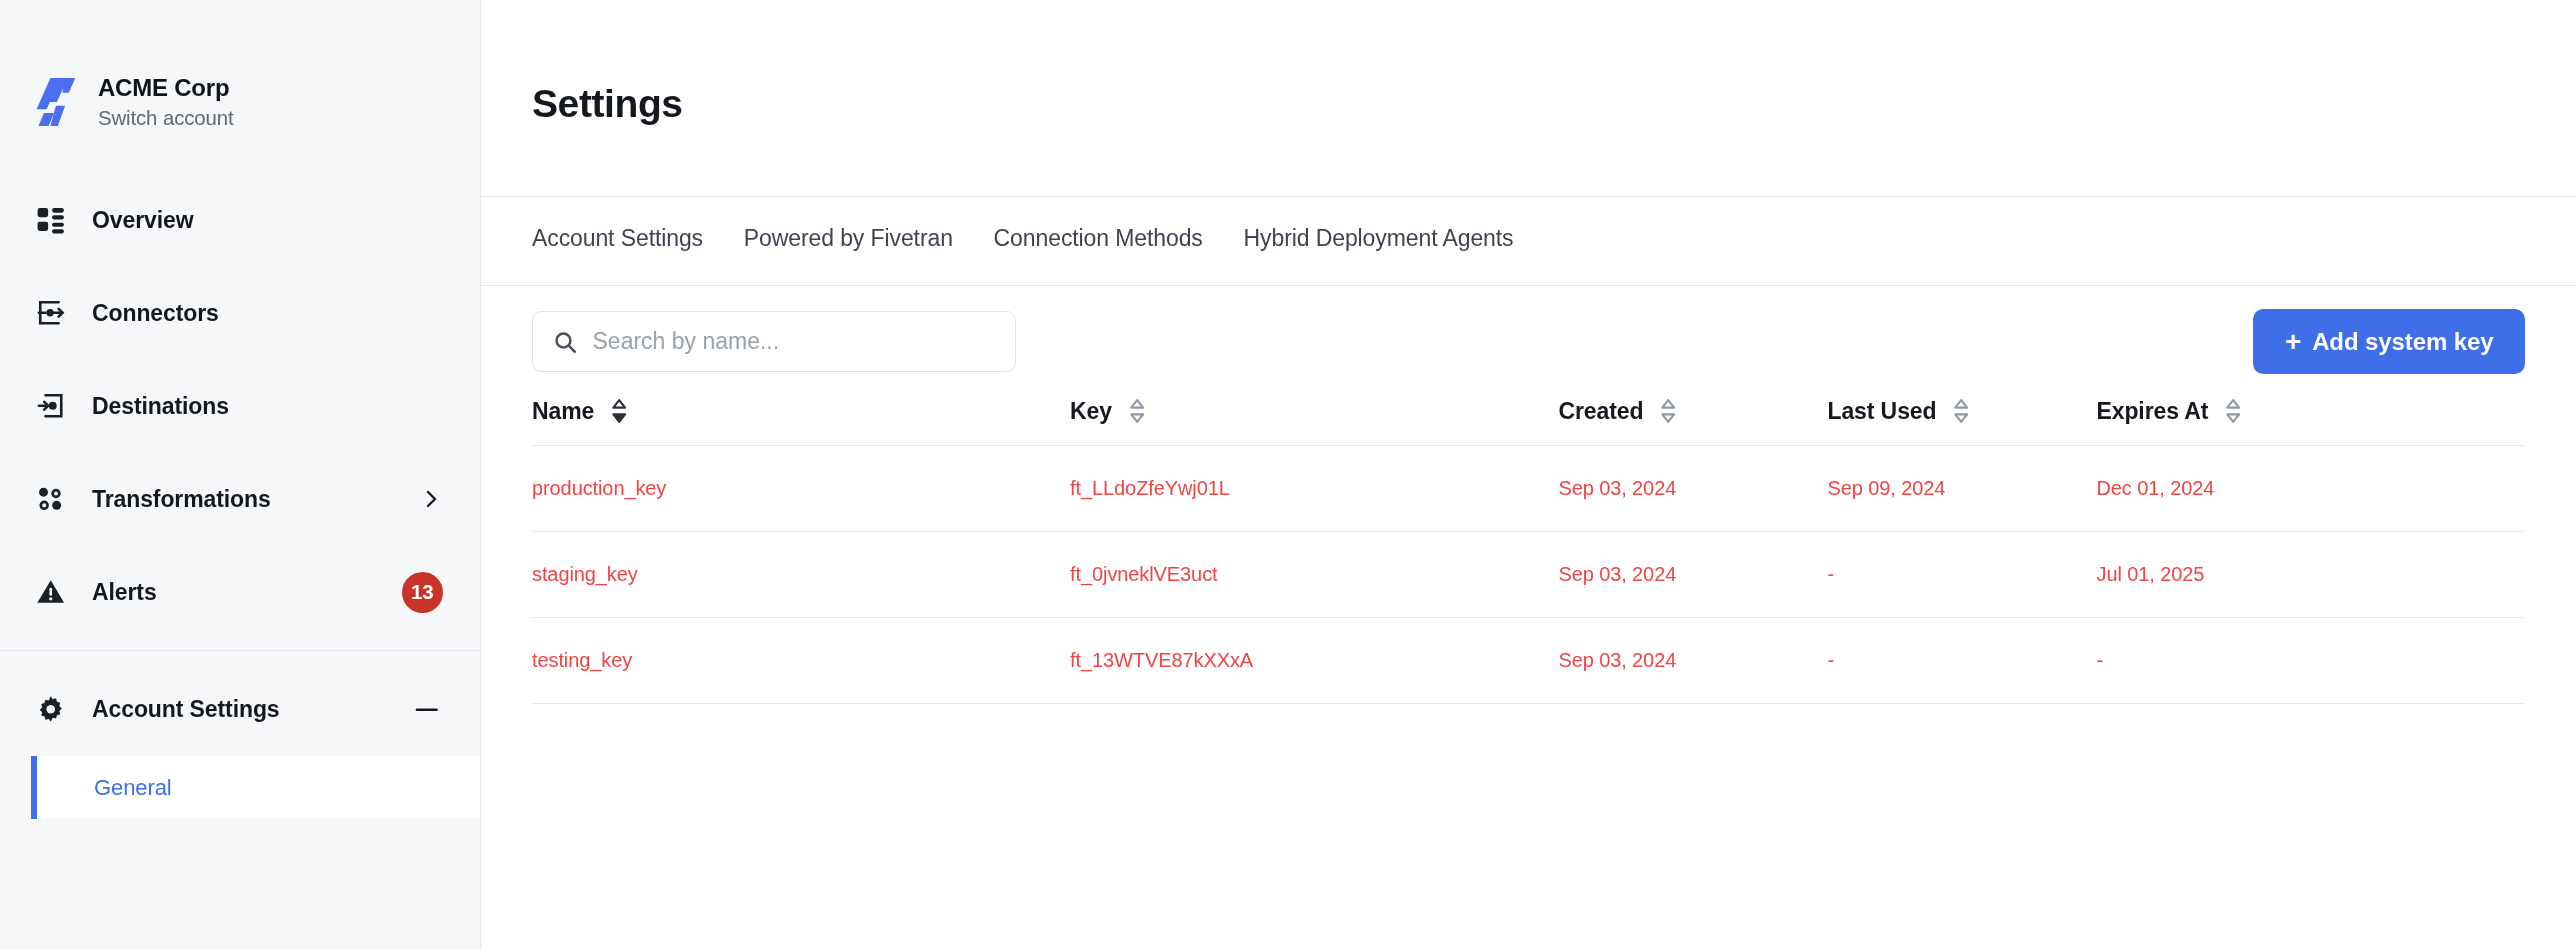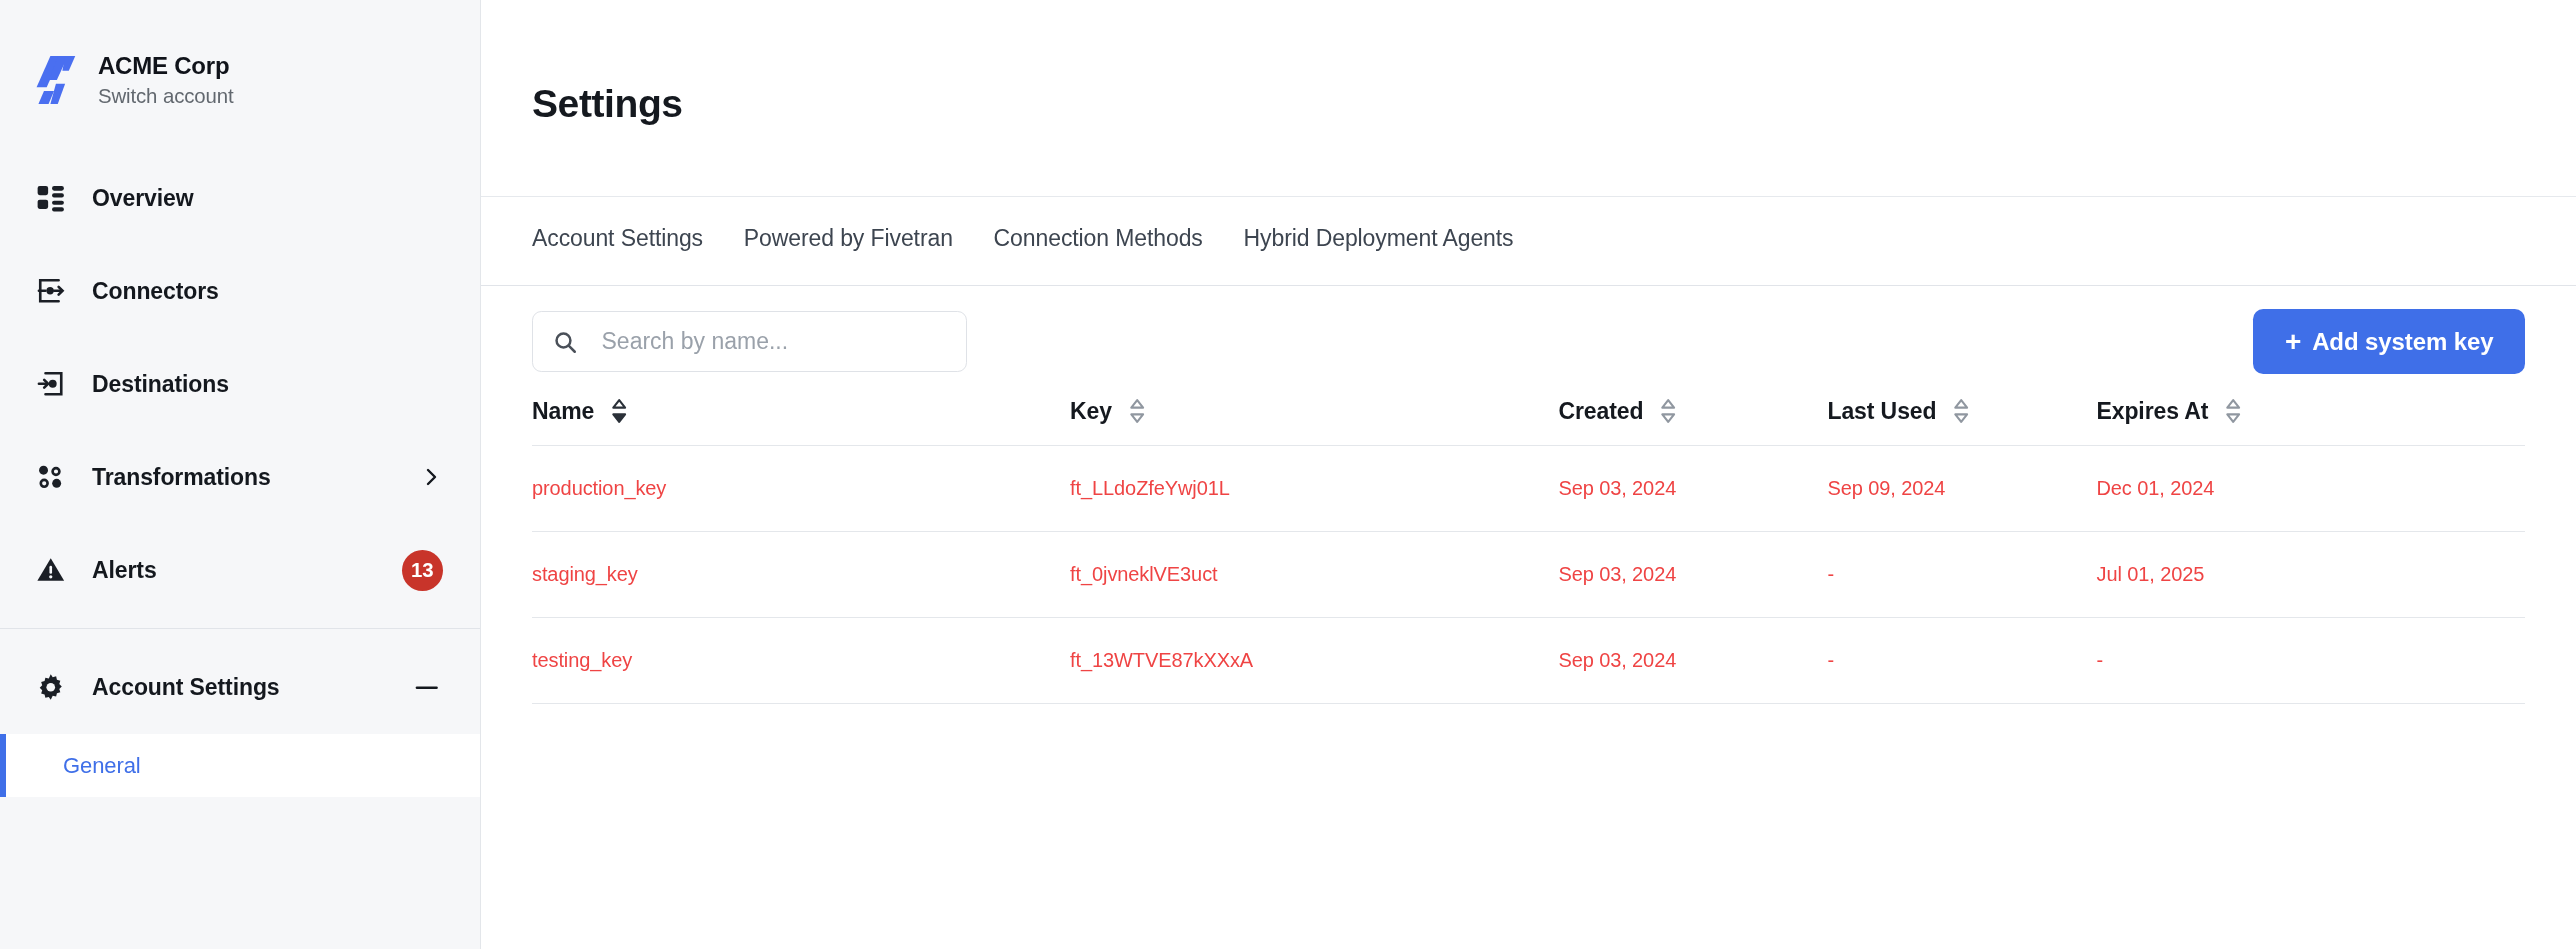--- a/index.html
+++ b/index.html
@@ -27,20 +27,21 @@
     border-right: 0.9px solid #e3e6ea;
     position: relative;
     flex: 0 0 481px;
   }
 
   .brand {
     display: flex;
     align-items: center;
     padding: 52px 0 0 31.5px;
     gap: 20.4px;
+    margin-top: 22px;
   }
   .brand-logo {
     width: 46px;
     height: 52px;
     flex: 0 0 46px;
     position: relative;
   }
   .brand-text { display: flex; flex-direction: column; gap: 4.6px; }
   .brand-name {
     font-size: 24px;
@@ -120,20 +121,21 @@
   .chevron-right { color: #14181e; display: flex; align-items: center; }
 
   .subnav-item {
     display: flex;
     align-items: center;
     height: 63px;
     padding-left: 57px;
     background: #ffffff;
     border-left: 6.5px solid #3f6fe8;
     cursor: pointer;
+    margin-left: 31px;
   }
   .subnav-item .subnav-label {
     font-size: 22px;
     color: #3f6fe8;
     letter-spacing: -0.1px;
   }
 
   
   #main {
     flex: 1 1 auto;
@@ -191,28 +193,28 @@
 
   .toolbar {
     height: 111px;
     flex: 0 0 111px;
     display: flex;
     align-items: center;
     padding: 0 51px;
   }
 
   .search-wrap {
-    width: 435px;
+    width: 484px;
     height: 61px;
     border: 0.9px solid #dfe2e7;
     border-radius: 9.3px;
     display: flex;
     align-items: center;
     padding: 0 18.5px;
-    gap: 24px;
+    gap: 15px;
     background: #ffffff;
   }
   .search-wrap .search-icon { flex: 0 0 26px; display: flex; align-items: center; color: #4a5059; }
   .search-input {
     flex: 1 1 auto;
     border: none;
     outline: none;
     font-family: "Liberation Sans", sans-serif;
     font-size: 23px;
     color: #15191f;

